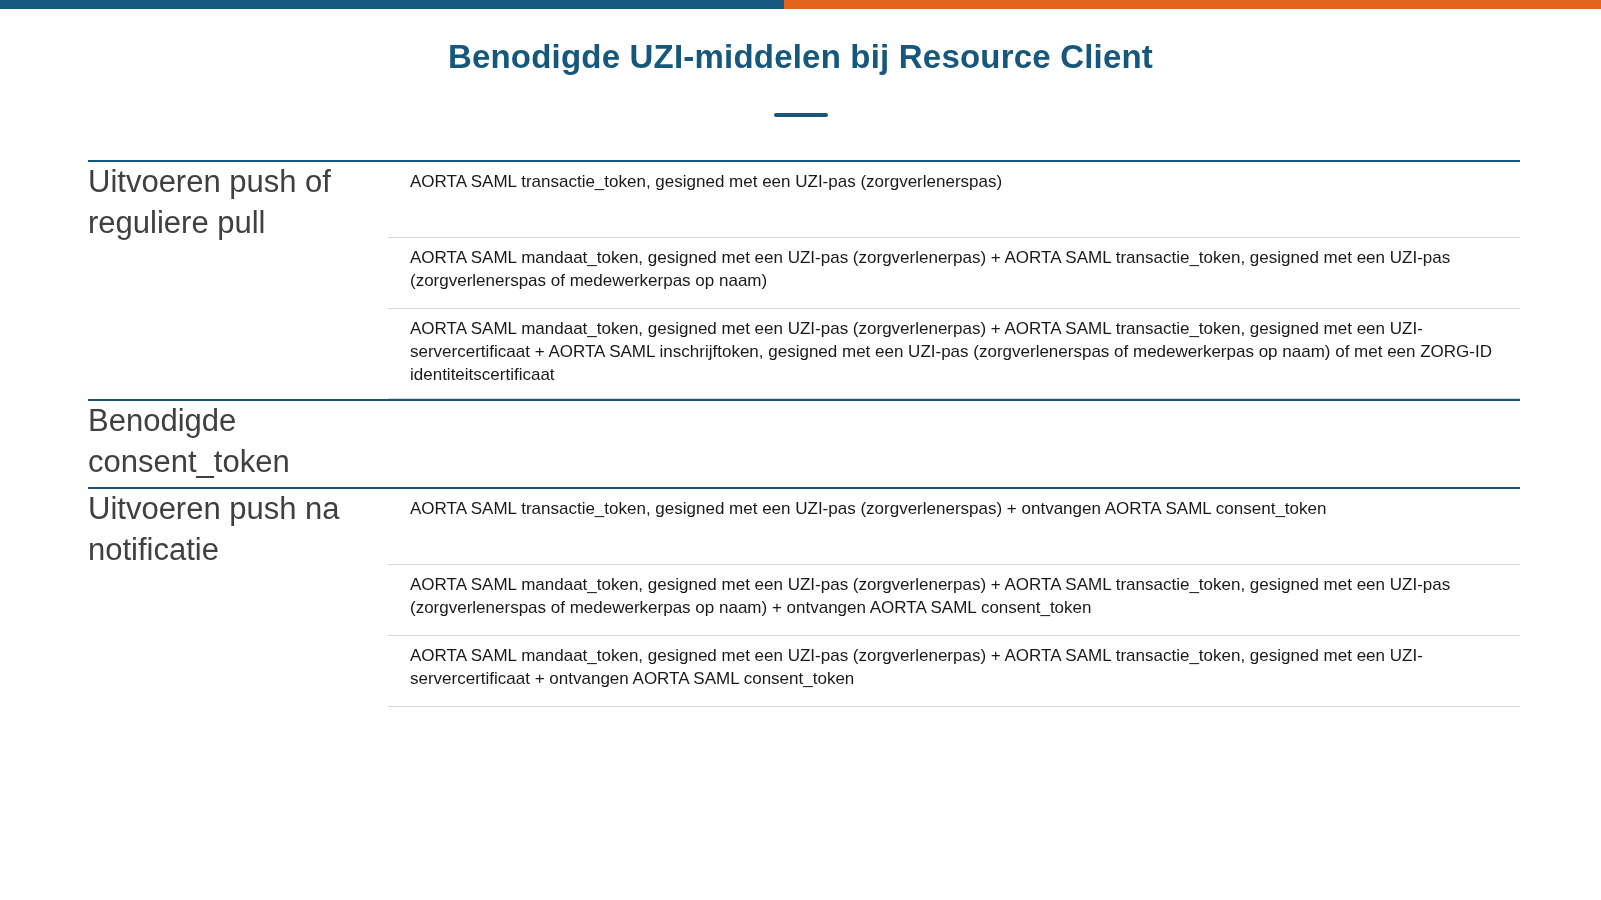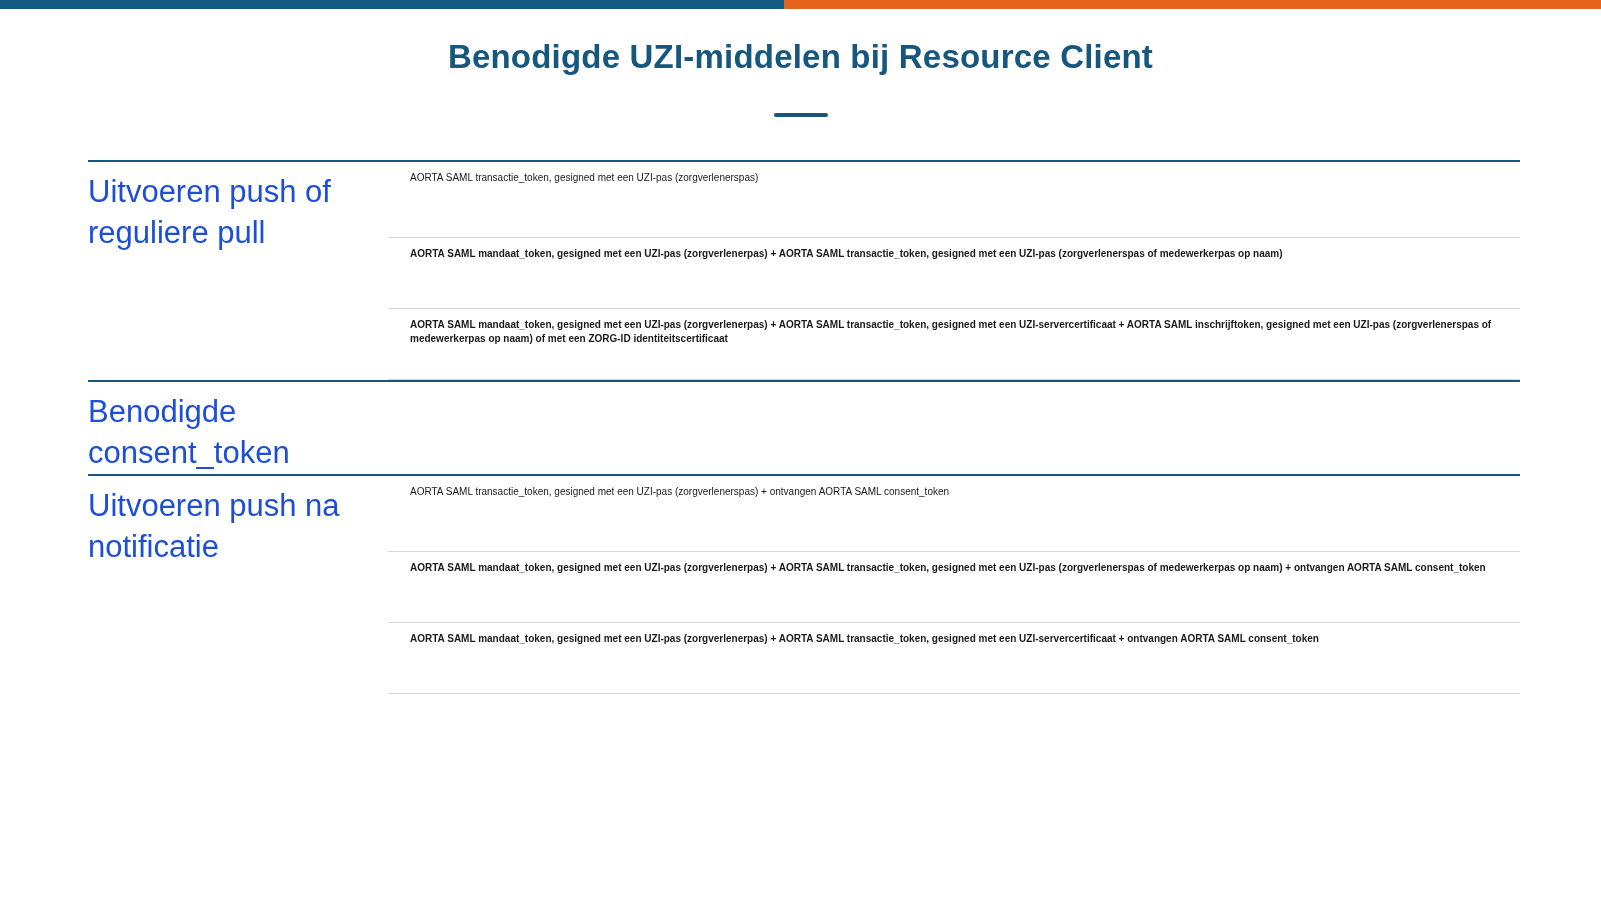--- a/index.html
+++ b/index.html
@@ -75,40 +75,39 @@
     background: #15577d;
     width: 100%;
   }
   .group-body {
     display: flex;
     align-items: flex-start;
   }
   .group-label {
     width: 300px;
     flex: 0 0 300px;
-    padding-top: 10px;
     font-size: 31px;
     line-height: 1.32;
-    color: #1d4ed8;
+    color: #404040;
     font-weight: normal;
   }
   .group-rows {
     flex: 1;
     min-width: 0;
   }
 
   .row {
     border-bottom: 1px solid #d7d7d7;
     padding: 9px 4px 11px 22px;
-    font-size: 10px;
+    font-size: 17px;
     line-height: 1.35;
     color: #1a1a1a;
   }
   .row.tall-1 { min-height: 55px; }
-  .row.tall-2 { min-height: 50px; font-weight: bold; }
+  .row.tall-2 { min-height: 50px; }
   .row.empty-filler {
     border-bottom: none;
     min-height: 0;
   }
   .row-text {
     display: block;
     white-space: pre-line;
   }
 
   

